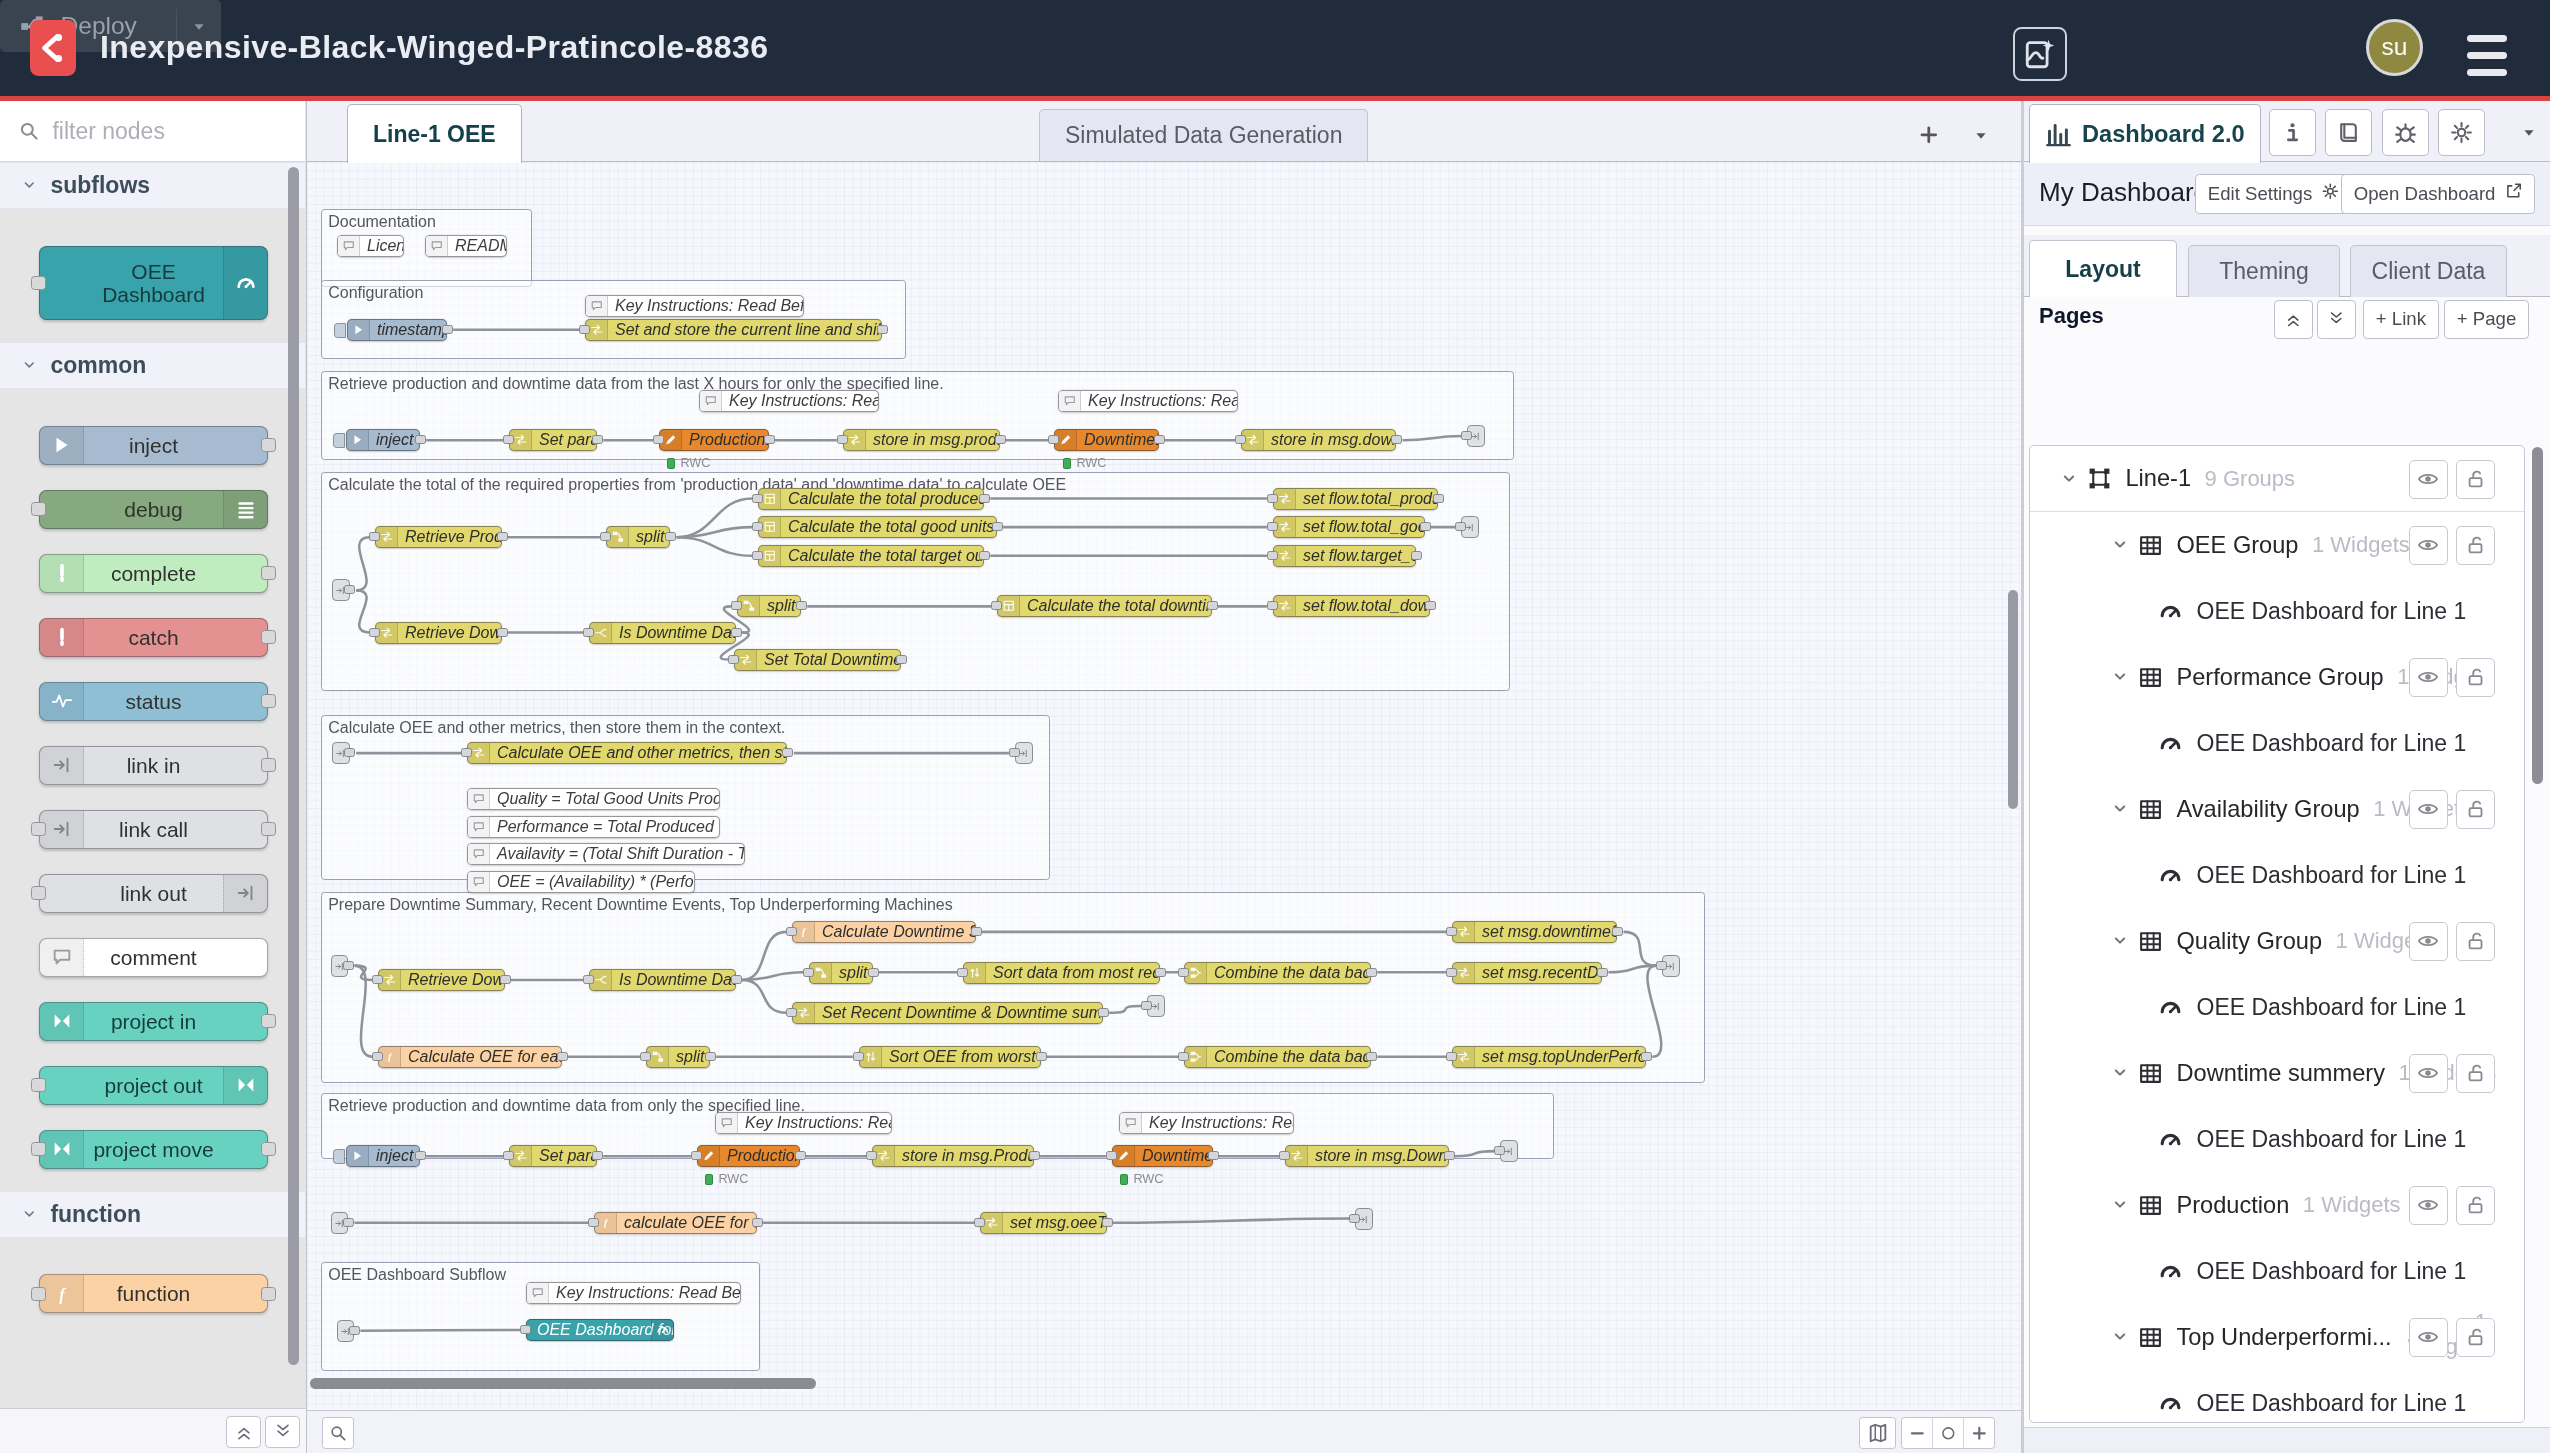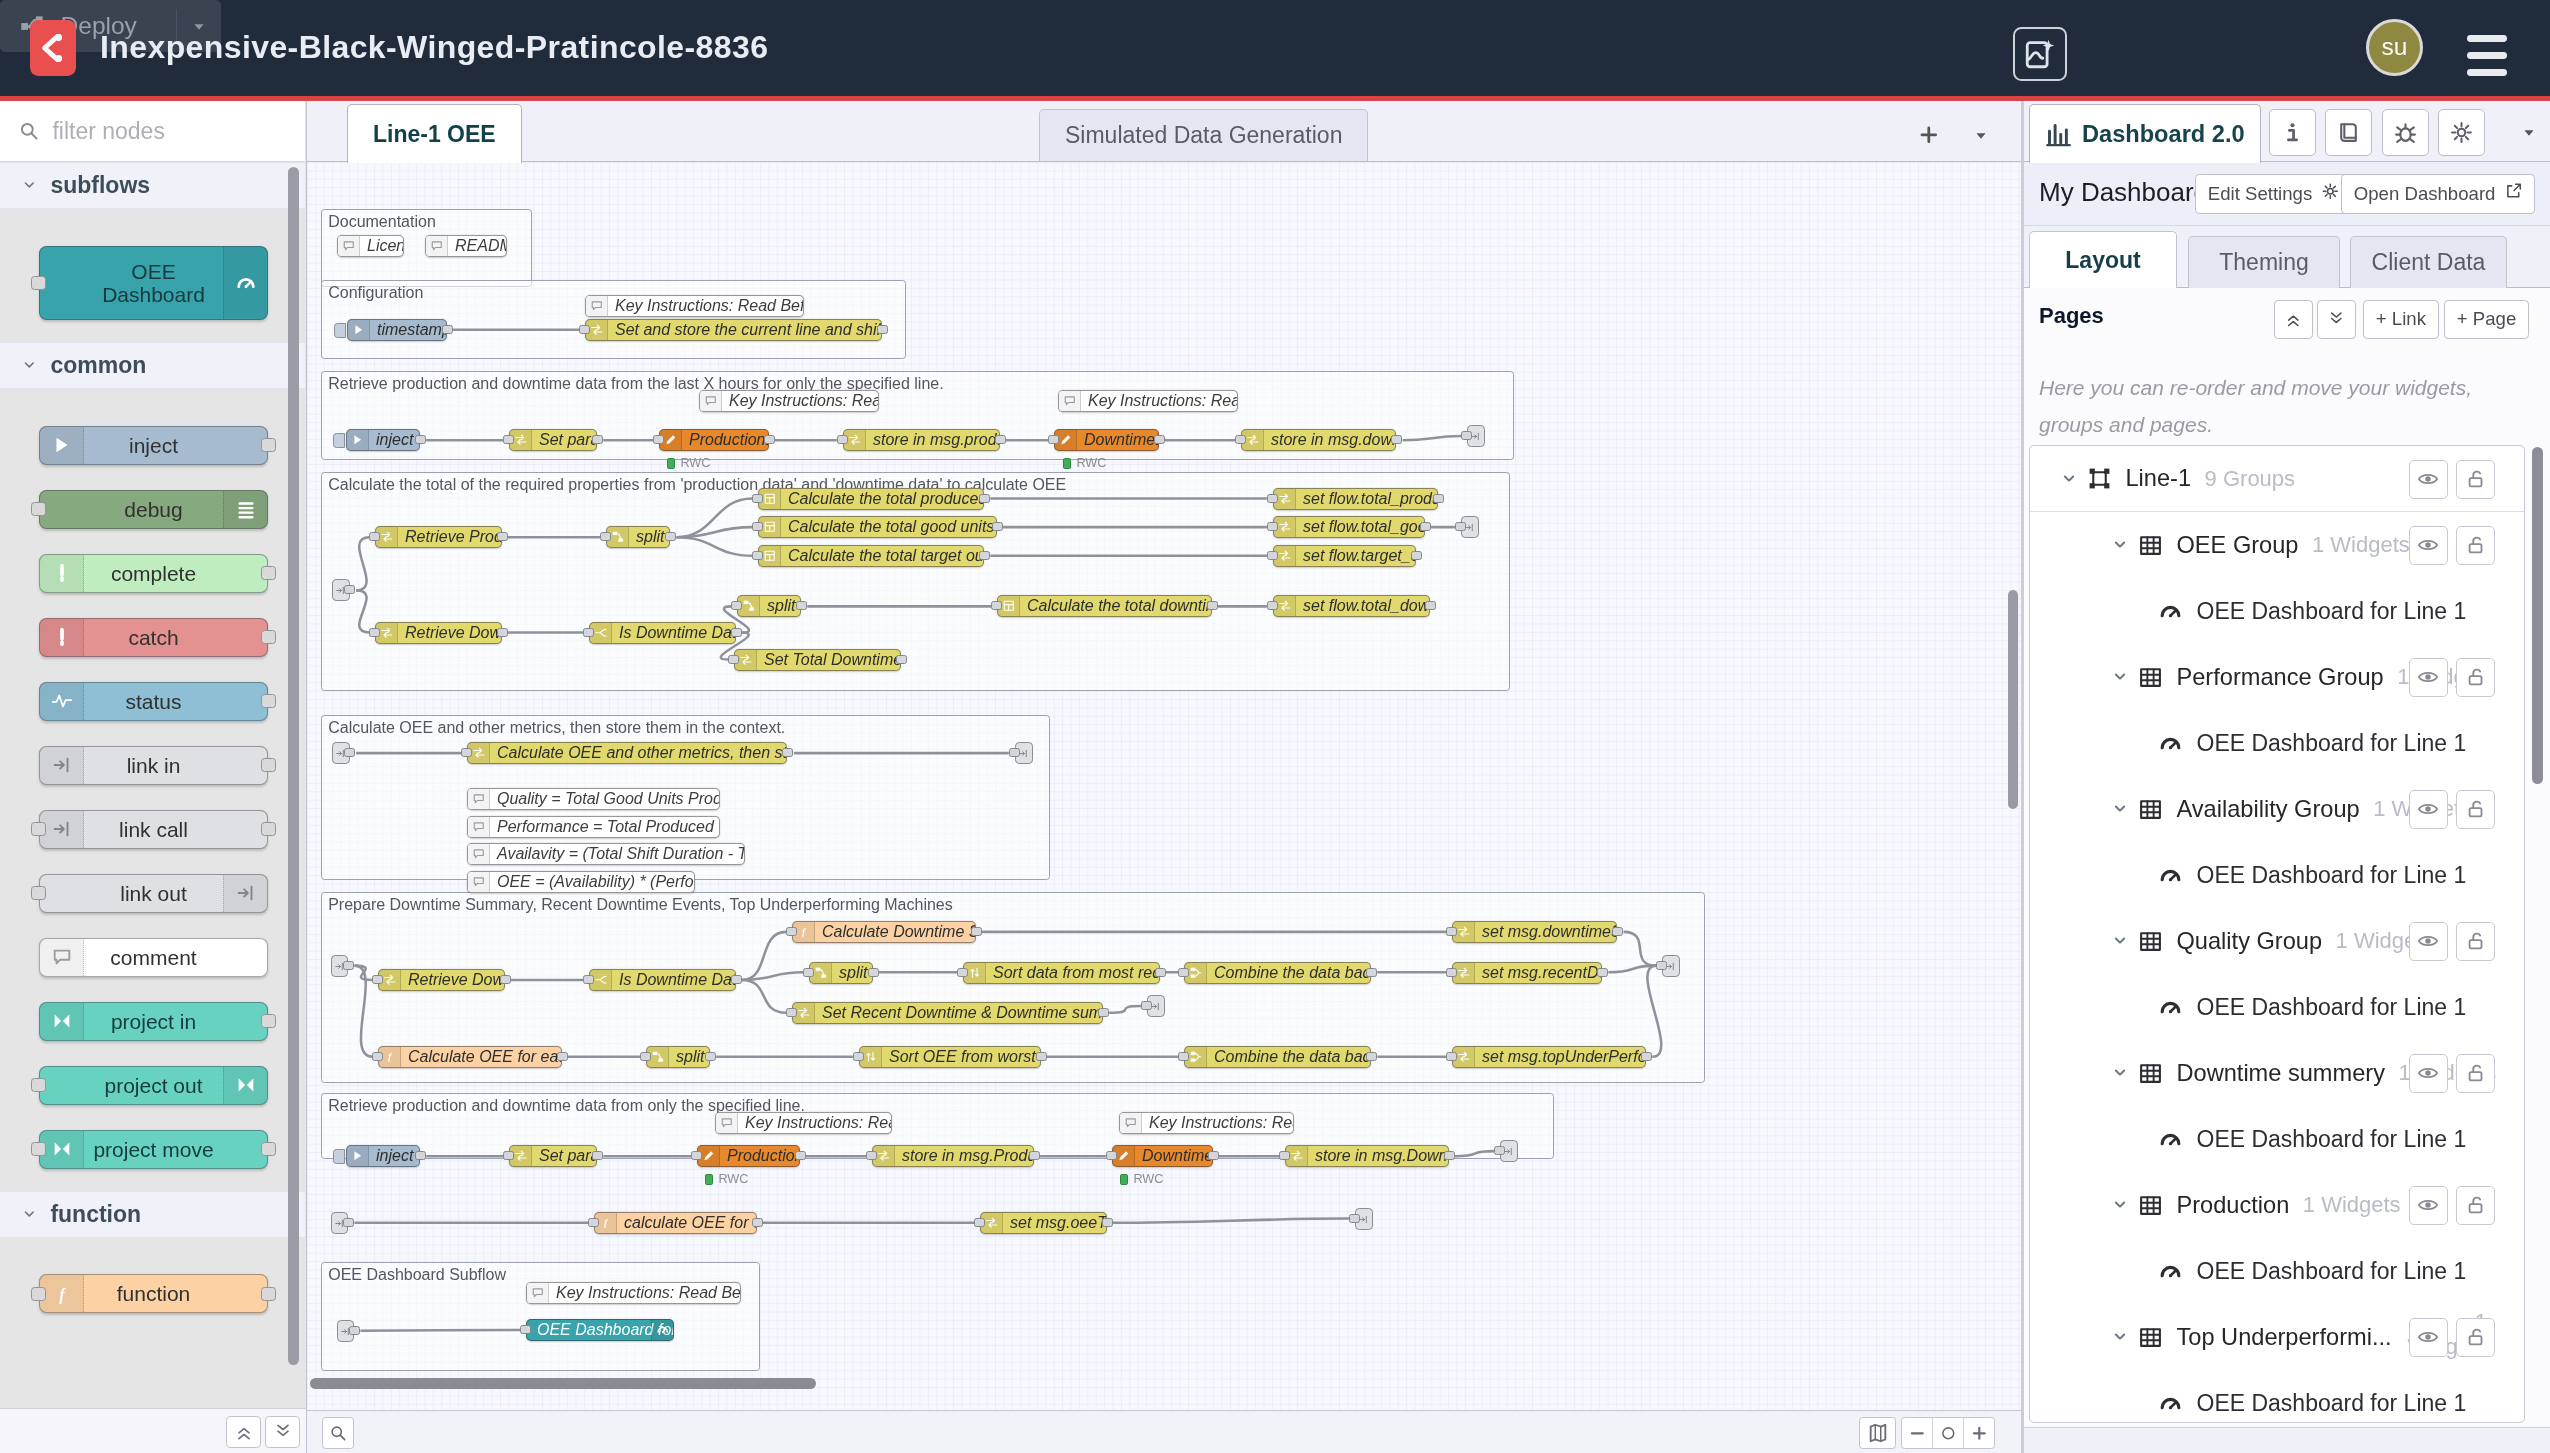--- a/index.html
+++ b/index.html
@@ -88,21 +88,21 @@
   #stabbar { position:absolute; left:0; top:0; width:526px; height:61px; background:#f0f1f8; border-bottom:1.7px solid #bcbcc8; }
   #stab-dash { position:absolute; left:5px; top:3.4px; height:59px; background:#fff; border:1.7px solid #b3b3c0; border-bottom:none; border-radius:5px 5px 0 0; display:flex; align-items:center; padding:0 15px; color:#17434d; font-weight:bold; font-size:23.6px; z-index:2; }
   #stab-dash .ic { margin-right:10px; color:#374650; display:flex; }
   .sibtn { position:absolute; top:8.4px; width:47px; height:47px; background:#fff; border:1.7px solid #bcbcca; border-radius:5px; display:flex; align-items:center; justify-content:center; color:#5f5f6a; }
   #s-caret { position:absolute; left:494px; top:20px; color:#555; }
   #mydash { position:absolute; left:0; top:61px; width:526px; height:64px; background:#eceef8; border-bottom:1.7px solid #d7d7e4; }
   #mydash .dname { position:absolute; left:15px; top:15px; font-size:26px; color:#1d1d22; }
   .wbtn { position:absolute; background:#fff; border:1.7px solid #bfbfcc; border-radius:4.2px; display:flex; align-items:center; justify-content:center; color:#4c4c56; font-size:18.6px; gap:8.4px; }
   #btn-editset { left:171px; top:11.8px; height:40px; padding:0 11.8px; }
   #btn-opendash { left:317px; top:11.8px; height:40px; padding:0 11.8px; }
-  #stabs2 { position:absolute; left:0; top:125px; width:526px; height:62px; background:#f0f1f8; border-bottom:1.7px solid #bcbcc8; }
+  #stabs2 { position:absolute; left:0; top:134px; width:526px; height:62px; background:#f0f1f8; border-bottom:1.7px solid #bcbcc8; }
   .stab2 { position:absolute; top:10px; height:52px; display:flex; align-items:center; justify-content:center; font-size:23px; border:1.7px solid #c3c3cf; border-bottom:none; border-radius:5px 5px 0 0; }
   .stab2.active { top:5px; height:57px; background:#fff; color:#163f49; font-weight:bold; z-index:2; }
   .stab2.inactive { background:#e4e6f2; color:#5b5b66; }
   #pagesrow { position:absolute; left:0; top:187px; width:526px; height:66px; }
   #pagesrow .ptitle { position:absolute; left:15px; top:15px; font-size:22px; font-weight:bold; color:#0f172a; }
   #sdesc { position:absolute; left:15px; top:268px; width:489px; font-size:21px; font-style:italic; color:#9a9aa5; line-height:37px; }
   #treebox { position:absolute; left:5px; top:344px; width:496px; height:978px; background:#fff; border:1.7px solid #c9c9d6; border-radius:5px; overflow:hidden; }
   .trow { position:relative; height:66px; display:flex; align-items:center; font-size:23.6px; color:#26262b; }
   .trow .chev { width:37px; display:flex; justify-content:center; color:#6b7680; }
   .trow .ticon { margin-right:13.5px; color:#2d2d33; display:flex; }
@@ -1224,21 +1224,20 @@
             <path d="M6 4l6 5 6-5M6 11l6 5 6-5"></path>
           </svg>
         </div>
       <div class="wbtn" style="left:339px;top:11.8px;height:39px;padding:0 11.8px">
           <span>+ Link</span>
         </div>
       <div class="wbtn" style="left:420px;top:11.8px;height:39px;padding:0 11.8px">
           <span>+ Page</span>
         </div>
     </div>
-    <div id="sdesc">Here you can re-order and move your widgets, groups and pages.</div>
     <div id="treebox">
         <div class="trow page">
           <span class="chev">
             <svg width="20" height="20" viewBox="0 0 24 24" fill="none" stroke="currentColor" stroke-width="2.4" stroke-linecap="round" stroke-linejoin="round">
               <path d="M7 9l5 5 5-5"></path>
             </svg>
           </span>
           <span class="ticon">
             <svg width="25" height="25" viewBox="0 0 24 24" fill="none" stroke="currentColor" stroke-width="2" stroke-linecap="round" stroke-linejoin="round">
               <rect x="6" y="6" width="12" height="12"></rect>

